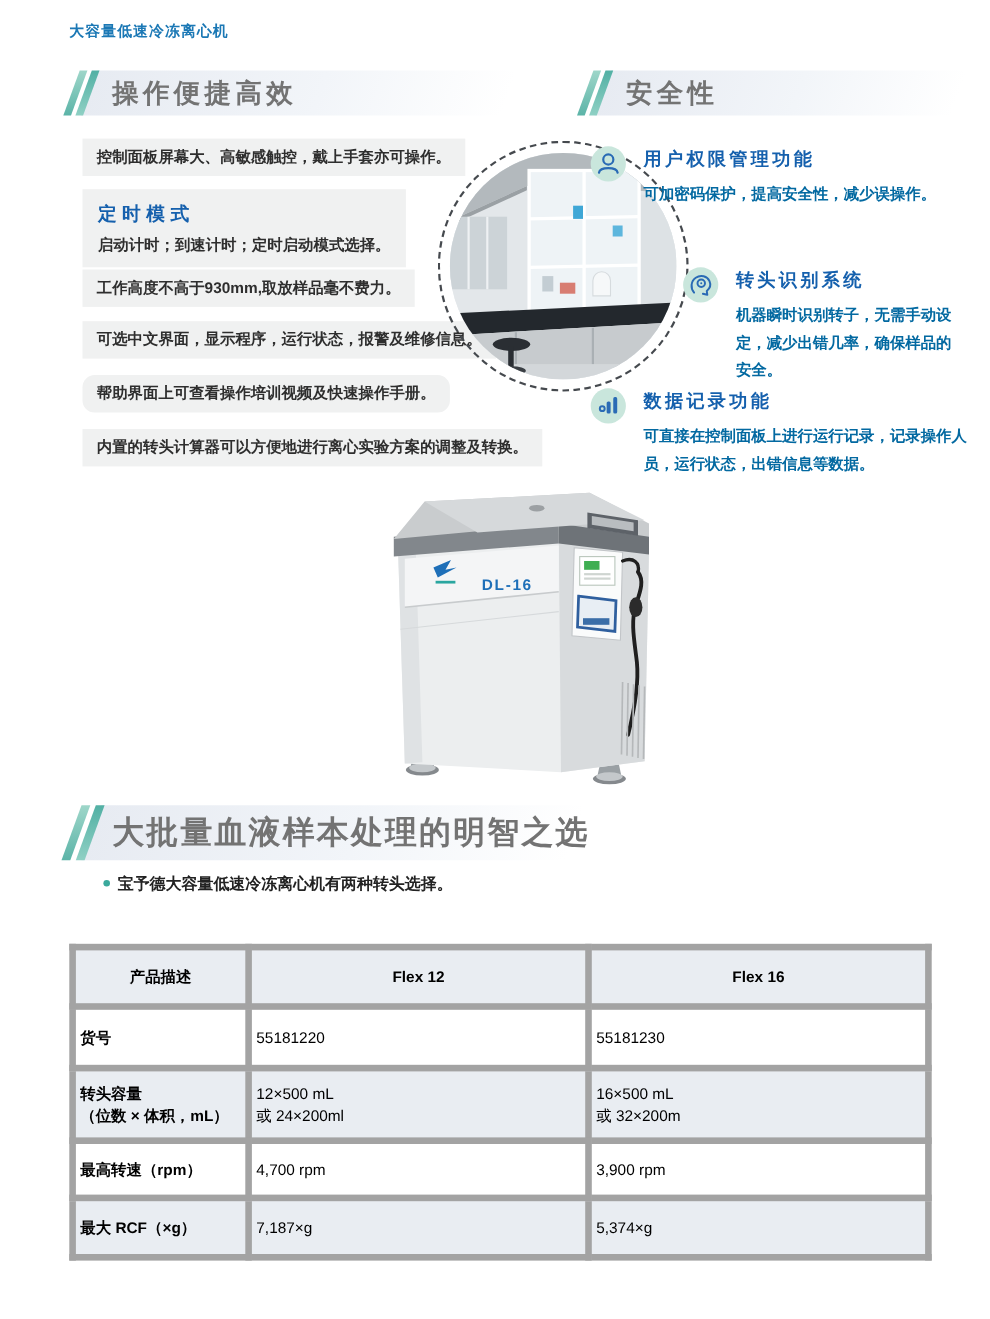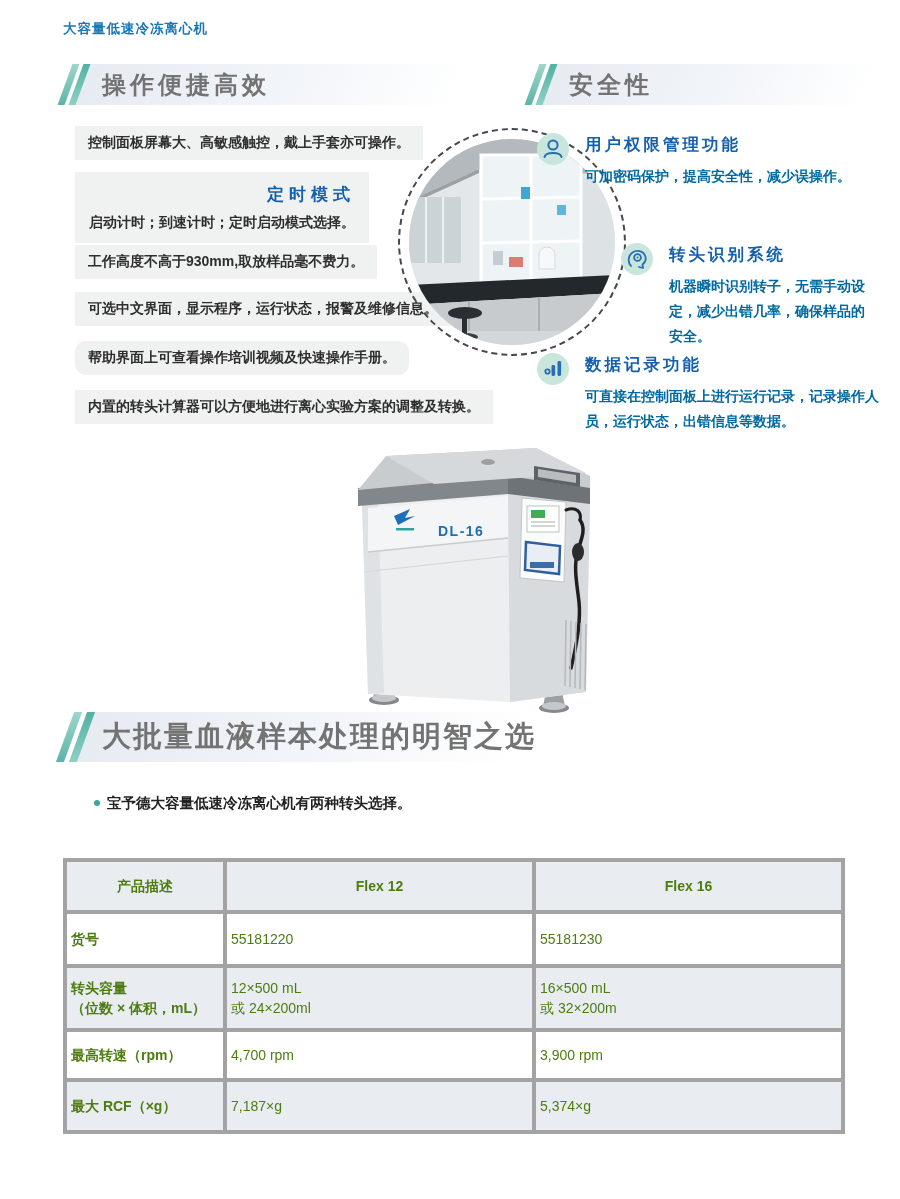--- a/index.html
+++ b/index.html
@@ -42,22 +42,22 @@
   .product { left:338px; top:440px; width:266px; height:278px; }
 
   
   .bullet-line { left:94px; top:794px; display:flex; align-items:flex-start; }
   .bullet-dot { width:6px; height:6px; border-radius:50%; background:#3aa99c; margin:6px 7px 0 0; flex:none; }
   .bullet-text { font-size:14.5px; font-weight:bold; color:#222; }
 
   
   table.spec { position:absolute; left:63px; top:858px; width:778px; border-collapse:collapse; table-layout:fixed; }
   table.spec th, table.spec td {
-    border:4px solid #a3a3a3; vertical-align:middle;
-    font-size:14px; color:#4d7c0f; white-space:pre-line; line-height:1.45; padding:4px;
+    border:6px solid #a3a3a3; vertical-align:middle;
+    font-size:14px; color:#000000; white-space:pre-line; line-height:1.45; padding:4px;
   }
   table.spec th { background:#e9edf2; font-weight:600; height:40px; }
   table.spec tbody tr:nth-child(even) { background:#e9edf2; }
   table.spec td.lbl { font-weight:700; }
   tr.r1 td { height:42px; } tr.r2 td { height:52px; } tr.r3 td { height:38px; } tr.r4 td { height:40px; }
 </style>
 </head>
 <body>
 
 <div class="abs top-label">大容量低速冷冻离心机</div>
@@ -71,21 +71,21 @@
 
 <div class="sec-head" style="left:532px; top:64px; width:340px;">
   <div class="head-bar" style="left:16px; right:0;"></div>
   <span class="slash s1"></span>
   <span class="slash s2"></span>
   <div class="sec-title" style="font-size:24px;">安全性</div>
 </div>
 
 <div class="feat-box" style="left:63px; top:126px;">控制面板屏幕大、高敏感触控，戴上手套亦可操作。</div>
 
-<div class="feat-box" style="left:63px; top:172px; padding:11px 14px;text-align:right;">
+<div class="feat-box" style="left:63px; top:172px; padding:11px 14px;">
   <div class="timer-title">定时模式</div>
   <div>启动计时；到速计时；定时启动模式选择。</div>
 </div>
 
 <div class="feat-box" style="left:63px; top:245px;">工作高度不高于930mm,取放样品毫不费力。</div>
 <div class="feat-box" style="left:63px; top:292px;">可选中文界面，显示程序，运行状态，报警及维修信息。</div>
 <div class="feat-box" style="left:63px; top:341px;border-radius:11px;">帮助界面上可查看操作培训视频及快速操作手册。</div>
 <div class="feat-box" style="left:63px; top:390px;">内置的转头计算器可以方便地进行离心实验方案的调整及转换。</div>
 
 <div class="abs photo-dash"></div>
@@ -202,21 +202,21 @@
 
   <g stroke="#b5b8ba" stroke-width="1.5">
     <line x1="228" y1="180" x2="227" y2="246"></line>
     <line x1="233" y1="181" x2="232" y2="247"></line>
     <line x1="238" y1="182" x2="237" y2="248"></line>
     <line x1="243" y1="183" x2="242" y2="249"></line>
     <line x1="248" y1="184" x2="247" y2="250"></line>
   </g>
 </svg>
 
-<div class="sec-head" style="left:65px; top:712px; width:458px; height:50px;text-align:center;">
+<div class="sec-head" style="left:65px; top:732px; width:458px; height:50px;text-align:center;">
   <div class="head-bar" style="left:18px; right:0;"></div>
   <span class="slash s1" style="width:8px;"></span>
   <span class="slash s2" style="left:13px; width:8px;"></span>
   <div class="sec-title" style="font-size:29px; letter-spacing:2px;">大批量血液样本处理的明智之选</div>
 </div>
 
 <div class="abs bullet-line">
   <span class="bullet-dot"></span>
   <span class="bullet-text">宝予德大容量低速冷冻离心机有两种转头选择。</span>
 </div>

